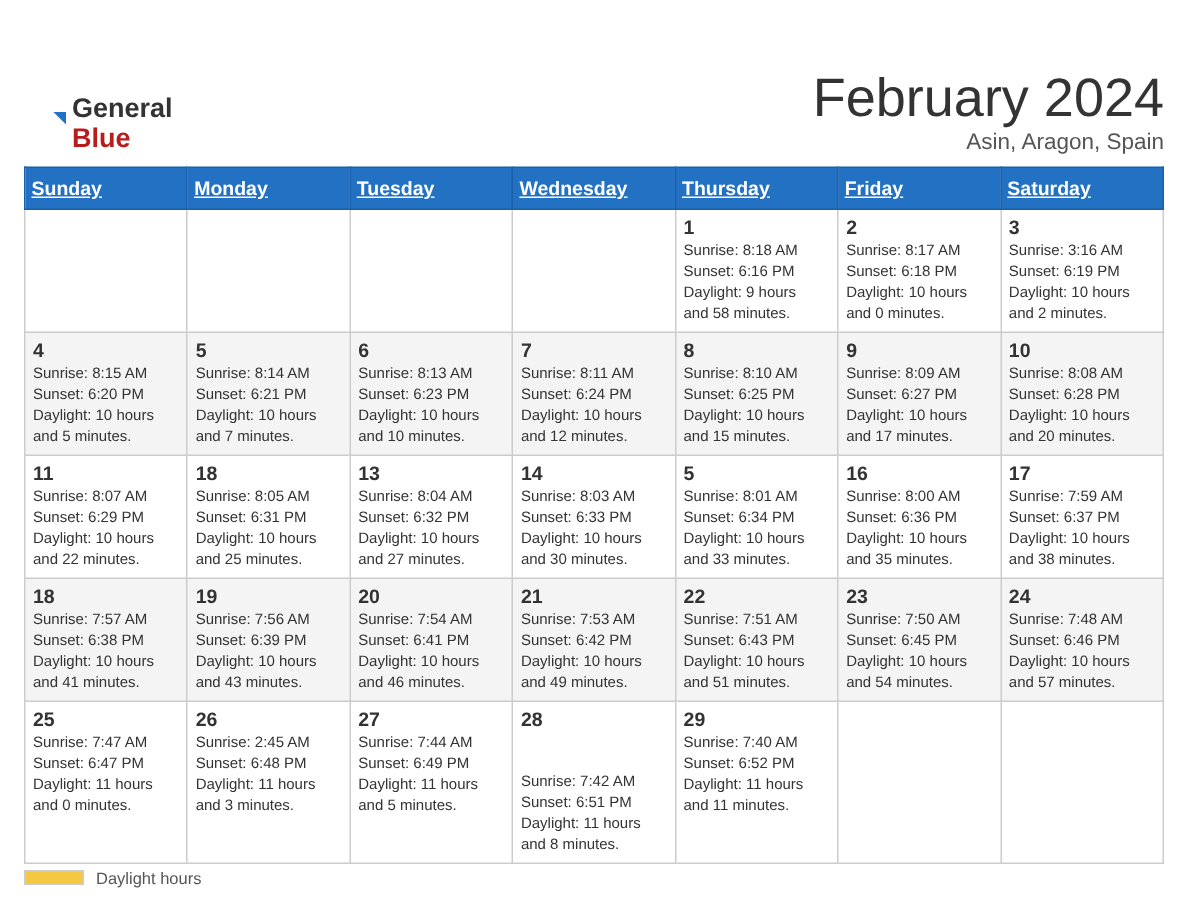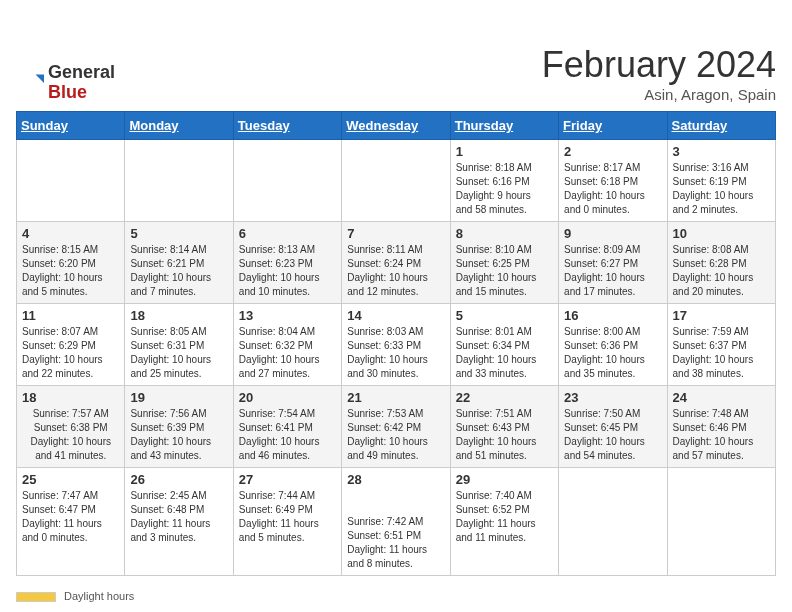--- a/index.html
+++ b/index.html
@@ -81,25 +81,25 @@
       font-size: 13px;
       display: block;
       margin-bottom: 2px;
     }
     .day-info {
       font-size: 10px;
       line-height: 1.4;
       color: #333;
     }
     .footer {
-      margin-top: 14px;
+      margin-top: 4px;
       font-size: 11px;
       color: #555;
       display: flex;
-      align-items: flex-end;
+      align-items: flex-start;
       gap: 8px;
     }
     .footer-bar {
       display: inline-block;
       width: 40px;
       height: 10px;
       background: #f5c842;
       border: 1px solid #ccc;
       vertical-align: middle;
     }
@@ -261,21 +261,21 @@
           <span class="day-num">17</span>
           <div class="day-info" style="white-space: pre-line;">Sunrise: 7:59 AM
 Sunset: 6:37 PM
 Daylight: 10 hours
 and 38 minutes.</div>
         </td>
       </tr>
       <tr>
         <td>
           <span class="day-num">18</span>
-          <div class="day-info" style="white-space: pre-line; text-align: center;">Sunrise: 7:57 AM
+          <div class="day-info" style="white-space: pre-line;">Sunrise: 7:57 AM
 Sunset: 6:38 PM
 Daylight: 10 hours
 and 41 minutes.</div>
         </td>
         <td>
           <span class="day-num">19</span>
           <div class="day-info" style="white-space: pre-line;">Sunrise: 7:56 AM
 Sunset: 6:39 PM
 Daylight: 10 hours
 and 43 minutes.</div>

